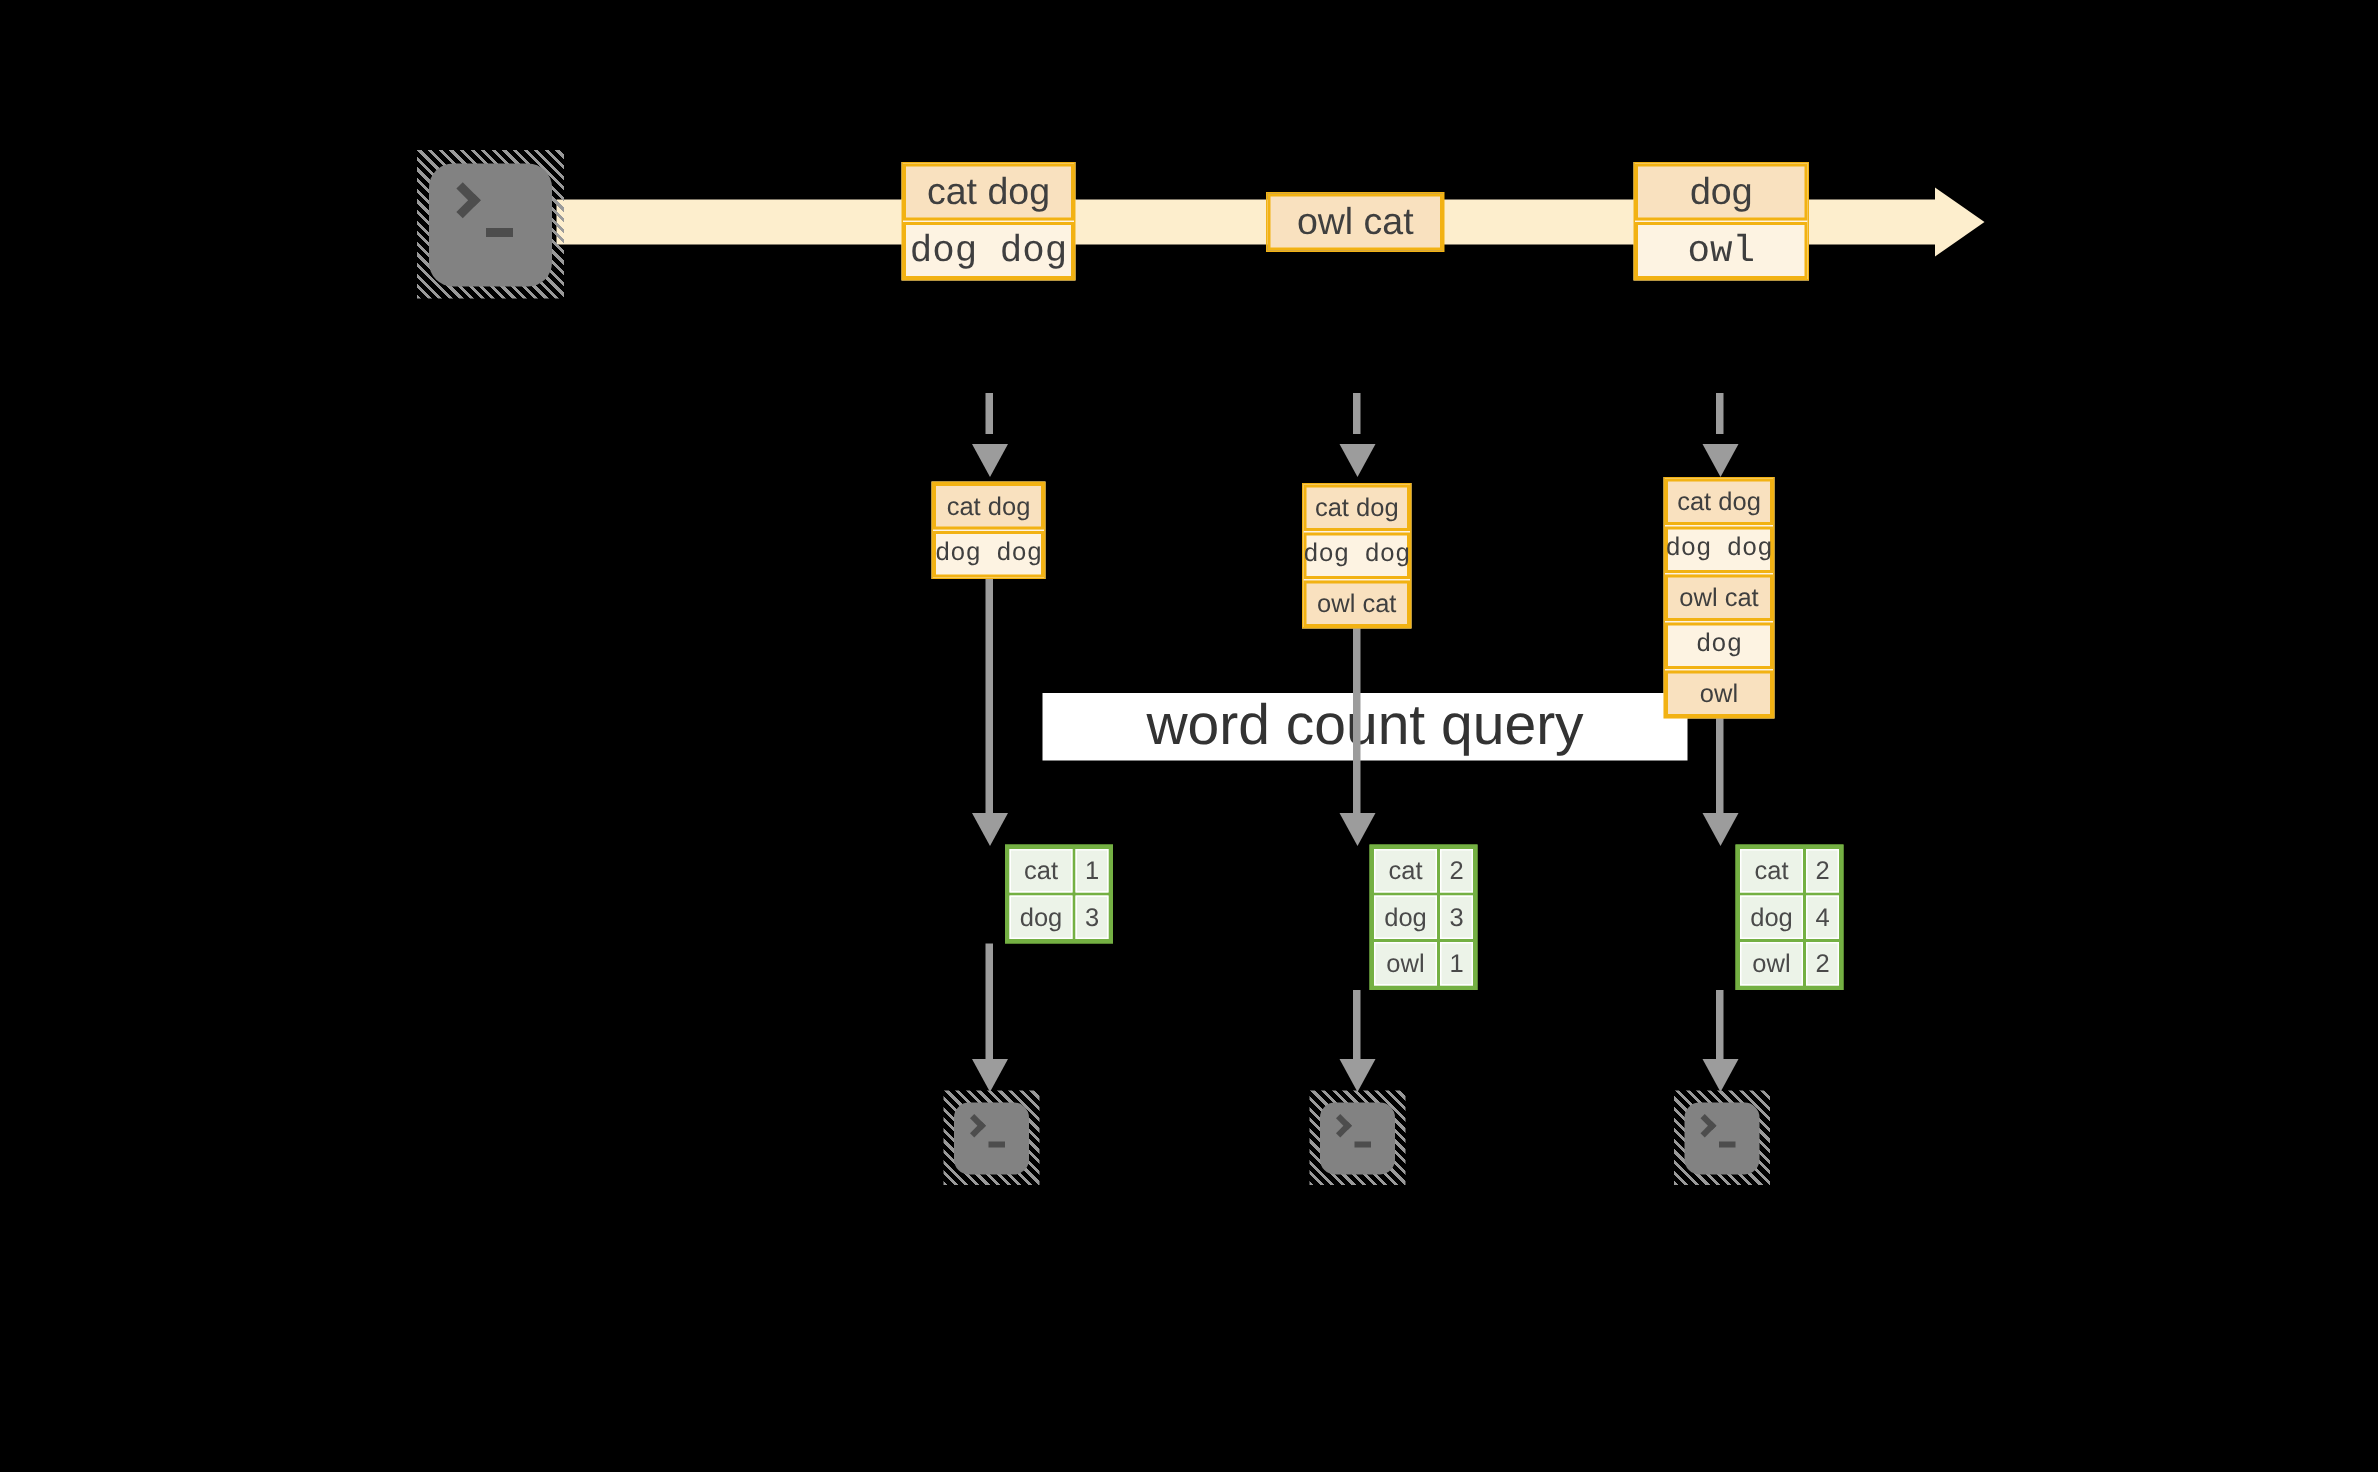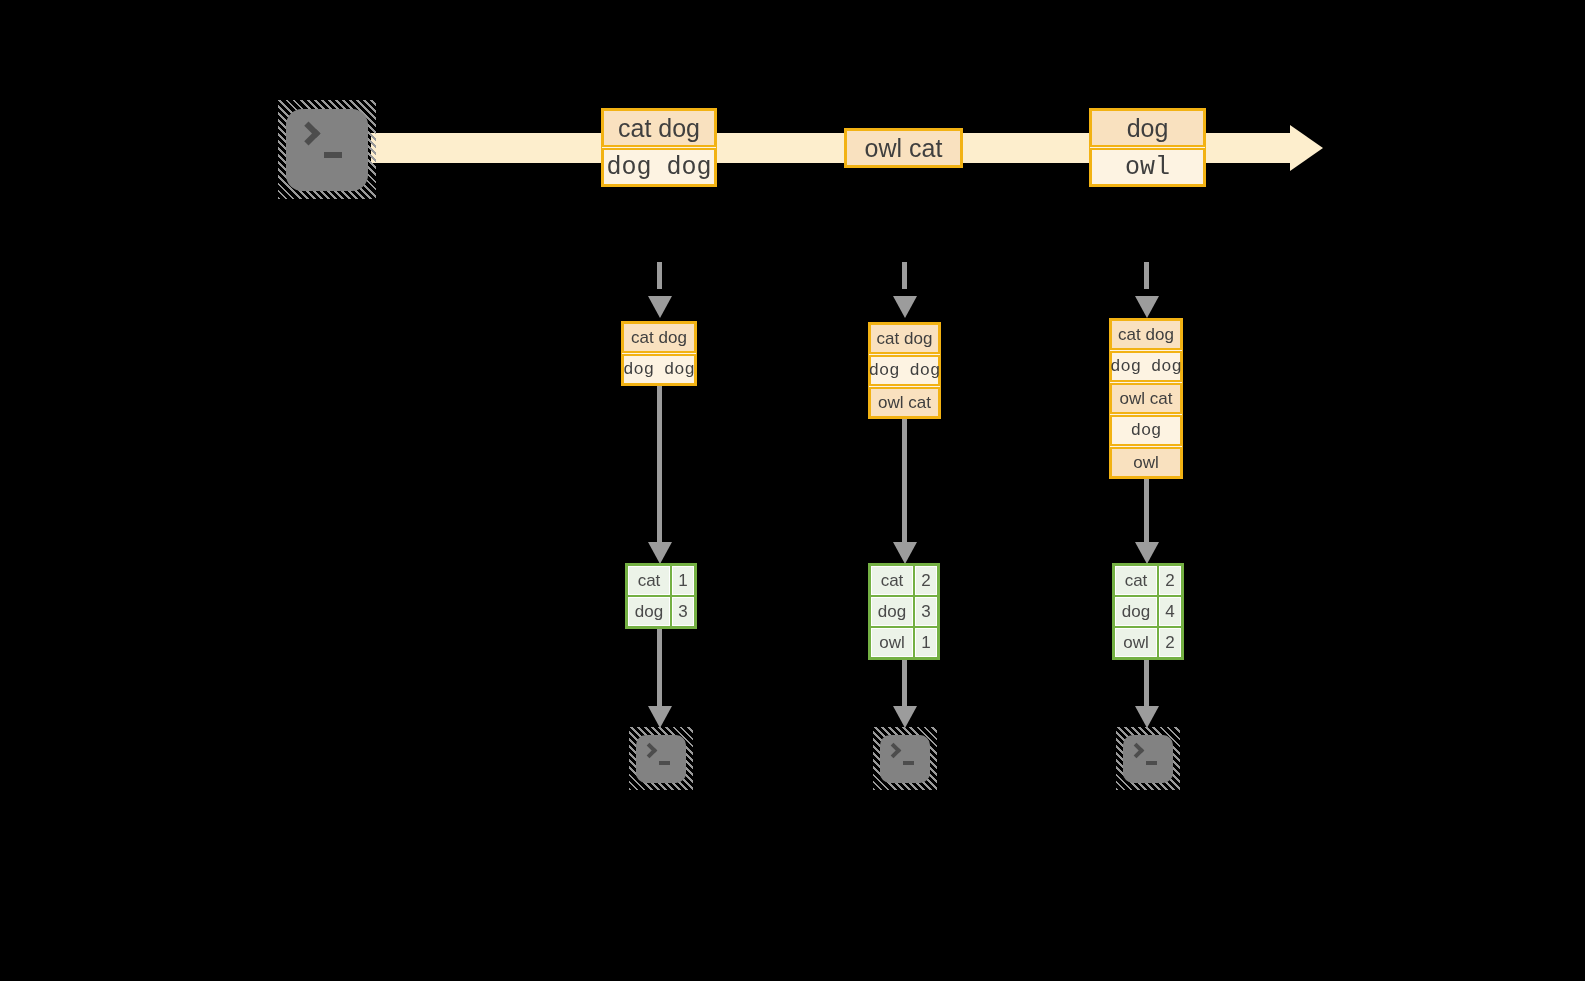--- a/index.html
+++ b/index.html
@@ -69,20 +69,21 @@
     display:flex; align-items:center; justify-content:center;
     font-size:38px; color:#333333; white-space:nowrap;
   }
 
   
   .wtable {
     position:absolute; display:grid; grid-template-columns:42px 22px; gap:2px;
     background:var(--green-border,#74b043);
     border:3px solid var(--green-border,#74b043);
     z-index:3;
+    margin-left:45px;
   }
   .wcell {
     box-sizing:border-box; height:29px;
     background:var(--green-fill,#ecf3e8); border:1px solid #ffffff;
     display:flex; align-items:center; justify-content:center;
     font-size:17px; color:#4a4a4a;
   }
 </style>
 </head>
 <body>
@@ -128,20 +129,23 @@
     <div class="cell peach">owl cat</div>
   </div>
   <div class="stack window" style="left:1109px; top:318px; width:74px;">
     <div class="cell peach">cat dog</div>
     <div class="cell cream">dog dog</div>
     <div class="cell peach">owl cat</div>
     <div class="cell cream">dog</div>
     <div class="cell peach">owl</div>
   </div>
 
+  <div class="query" style="left:695px; top:462px; width:430px; height:45px;">
+    <span>word count query</span>
+  </div>
 
   <div class="vline solid" style="left:657px;  top:386px; height:156px;"></div>
   <div class="ahead" style="left:648px;  top:542px;"></div>
   <div class="vline solid" style="left:902px;  top:419px; height:123px;"></div>
   <div class="ahead" style="left:893px;  top:542px;"></div>
   <div class="vline solid" style="left:1144px; top:479px; height:63px;"></div>
   <div class="ahead" style="left:1135px; top:542px;"></div>
 
   <div class="wtable" style="left:625px; top:563px;">
     <div class="wcell">cat</div>

